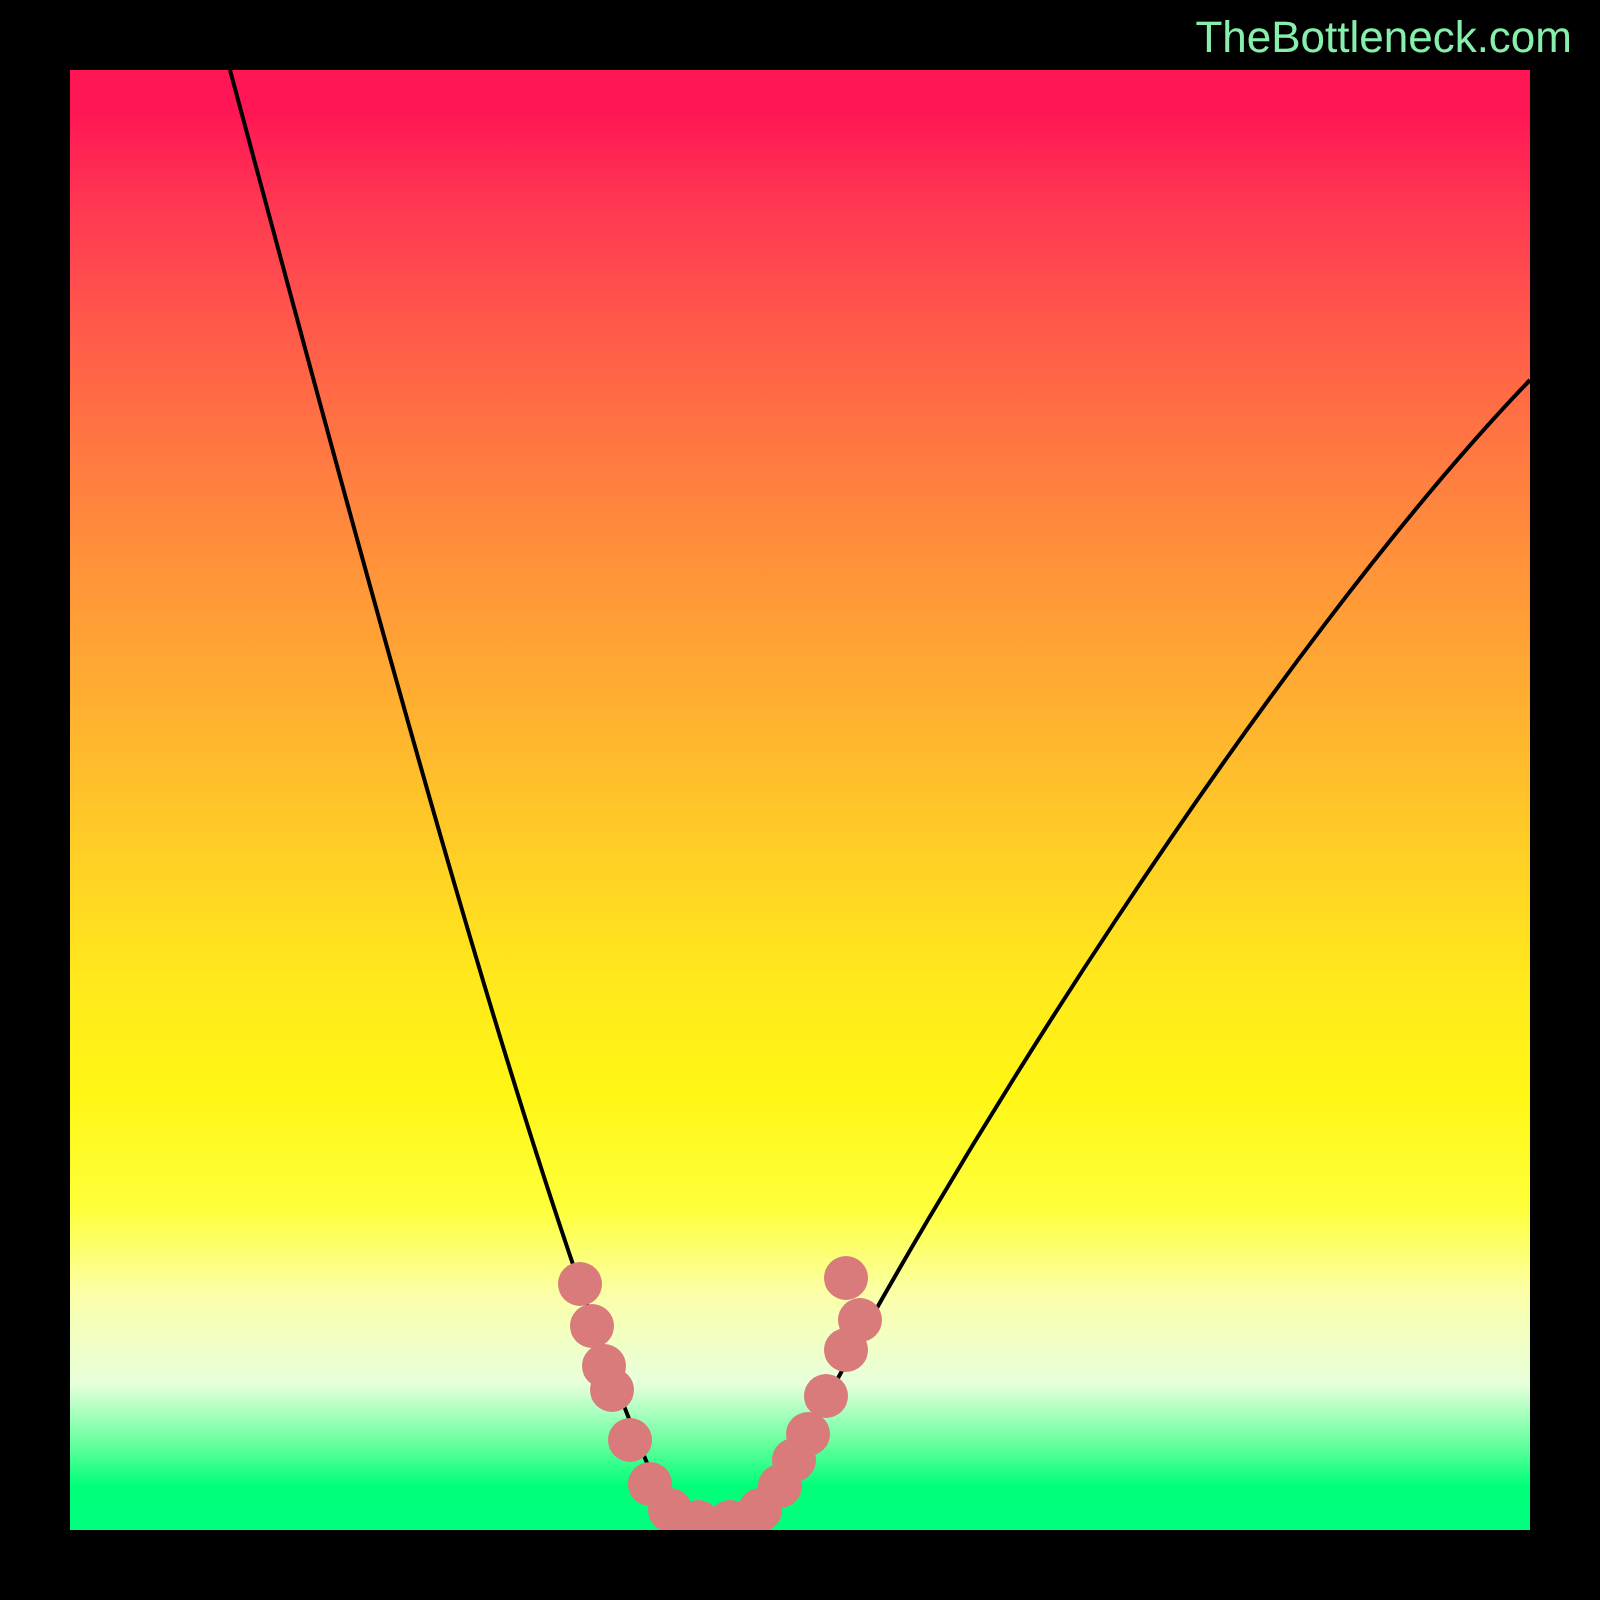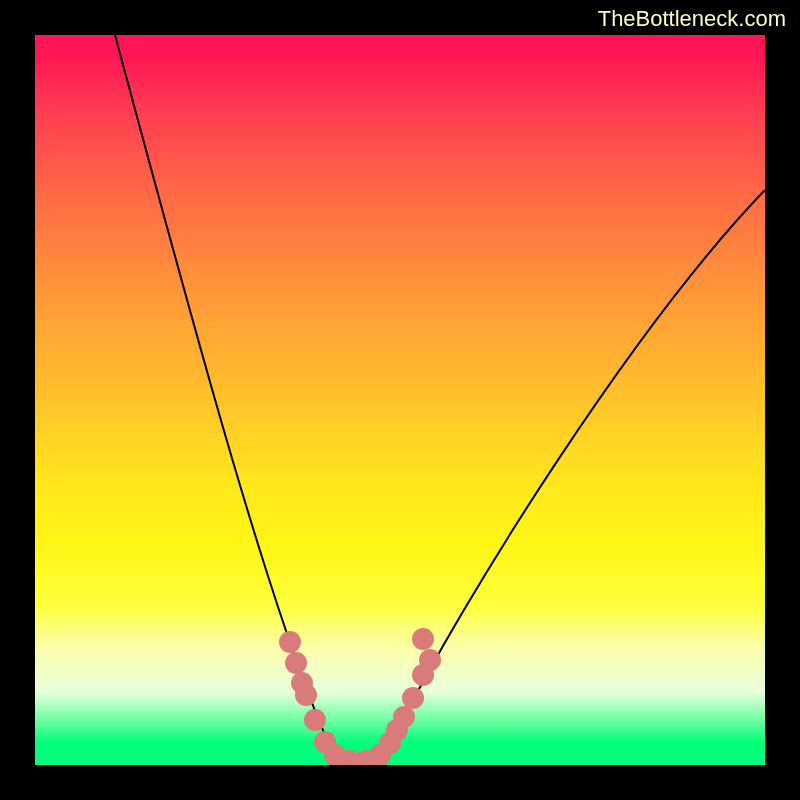--- a/index.html
+++ b/index.html
@@ -9,21 +9,21 @@
     background: #000;
     position: relative;
     overflow: hidden;
   }
   .watermark {
     position: absolute;
     top: 6px;
     right: 14px;
     font-family: Arial, sans-serif;
     font-size: 22px;
-    color: #fef9c3;
+    color: #86efac;
     z-index: 10;
   }
   .plot-area {
     position: absolute;
     left: 35px;
     top: 35px;
     width: 730px;
     height: 730px;
     background: linear-gradient(to bottom,
       #ff1755 0%,

